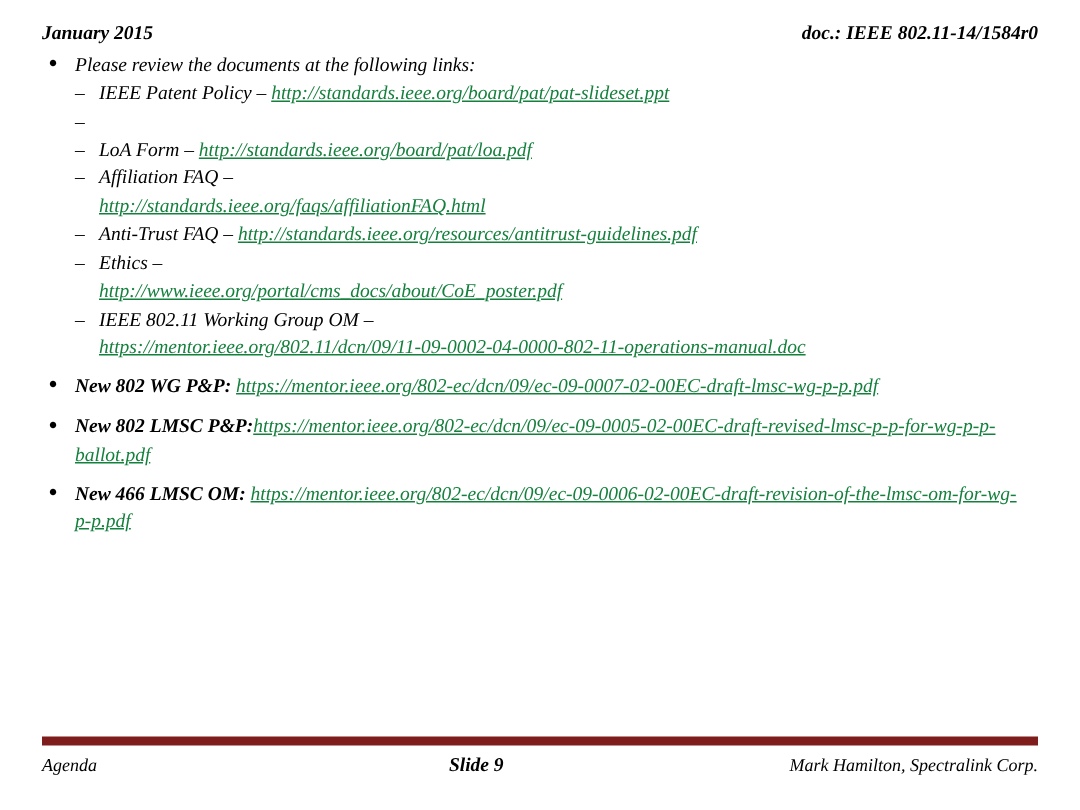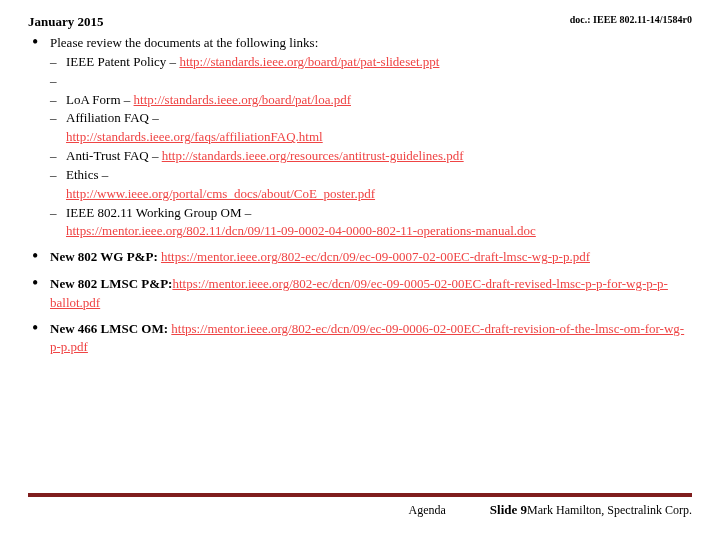--- a/index.html
+++ b/index.html
@@ -11,33 +11,34 @@
       font-size: 13px;
       color: #000;
       overflow: hidden;
     }
     .slide {
       width: 720px;
       height: 528px;
       padding: 14px 28px 10px 28px;
       display: flex;
       flex-direction: column;
+      font-style: italic;
     }
     .header {
       display: flex;
       justify-content: space-between;
       align-items: flex-start;
       margin-bottom: 4px;
     }
     .header-left {
       font-size: 13px;
       font-weight: bold;
     }
     .header-right {
-      font-size: 10px;
+      font-size: 13px;
       font-weight: bold;
     }
     .title {
       text-align: center;
       font-size: 19px;
       font-weight: bold;
       margin-bottom: 10px;
     }
     .content {
       flex: 1;
@@ -65,28 +66,28 @@
     .sub-item {
       display: flex;
       align-items: flex-start;
       margin-left: 0px;
     }
     .dash {
       min-width: 16px;
       font-size: 13px;
     }
     .link {
-      color: #ef4444;
+      color: #15803d;
       text-decoration: underline;
     }
     .footer {
       display: flex;
-      justify-content: flex-end;
+      justify-content: space-between;
       align-items: center;
-      border-top: 4px solid #7f1d1d;
+      border-top: 6px solid #7f1d1d;
       padding-top: 5px;
       margin-top: 4px;
     }
     .footer-left {
       font-size: 12px;
     }
     .footer-center {
       font-size: 13px;
       font-weight: bold;
       padding-left: 44px;

